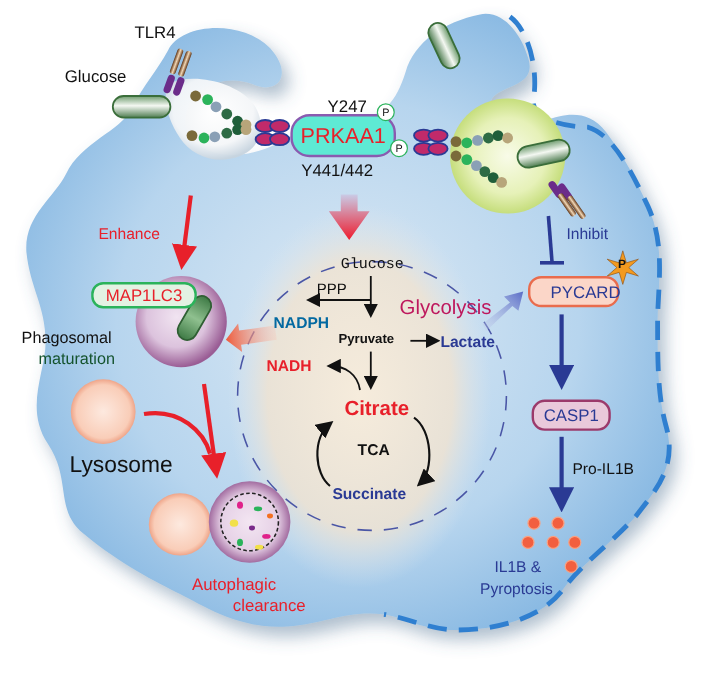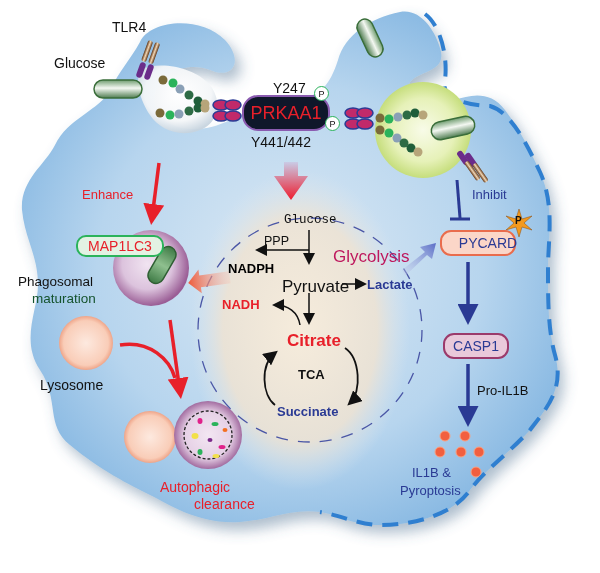--- a/index.html
+++ b/index.html
@@ -232,49 +232,49 @@
   </g>
 
   <g transform="translate(519,223)">
     <polygon points="0,-14 3,-4 13,-7 5,0 13,7 3,4 0,14 -3,4 -13,7 -5,0 -13,-7 -3,-4" fill="#f39a1f" stroke="#8a4a0f" stroke-width="0.5"></polygon>
   </g>
 </svg>
 
 <div class="lbl" style="left:112px;top:20px;font-size:14px;color:#111;">TLR4</div>
 <div class="lbl" style="left:54px;top:56px;font-size:14px;color:#111;">Glucose</div>
 
-<div class="pill" style="left:242px;top:95px;width:84px;height:32px;border-radius:16px;background:#0f172a;border:2px solid #8a5bb0;">
+<div class="pill" style="left:242px;top:95px;width:84px;height:32px;border-radius:16px;background:#5eead4;border:2px solid #8a5bb0;">
   <span style="color:#e8202a;font-size:18px;">PRKAA1</span>
 </div>
 <div class="lbl" style="left:273px;top:81px;font-size:14px;color:#111;">Y247</div>
 <div class="pill" style="left:314px;top:86px;width:13px;height:13px;border-radius:50%;border:1.5px solid #2bb35b;background:#fff;">
   <span style="font-size:9px;color:#111;">P</span>
 </div>
 <div class="pill" style="left:325px;top:116px;width:13px;height:13px;border-radius:50%;border:1.5px solid #2bb35b;background:#fff;">
   <span style="font-size:9px;color:#111;">P</span>
 </div>
 <div class="lbl" style="left:251px;top:135px;font-size:14px;color:#111;">Y441/442</div>
 
 <div class="lbl" style="left:82px;top:188px;font-size:13px;color:#e8202a;">Enhance</div>
 <div class="lbl" style="left:472px;top:188px;font-size:13px;color:#2a3a94;">Inhibit</div>
 
 <div class="pill" style="left:76px;top:235px;width:84px;height:18px;border-radius:10px;background:#e3f2e3;border:2px solid #2bb35b;">
   <span style="color:#e8202a;font-size:14px;">MAP1LC3</span>
 </div>
 <div class="lbl" style="left:18px;top:275px;font-size:13.5px;color:#111;">Phagosomal</div>
 <div class="lbl" style="left:32px;top:292px;font-size:13.5px;color:#14532d;">maturation</div>
-<div class="lbl" style="left:40px;top:378px;font-size:14px;color:#111;">Lysosome</div>
+<div class="lbl" style="left:58px;top:378px;font-size:19px;color:#111;">Lysosome</div>
 <div class="lbl" style="left:160px;top:480px;font-size:14px;color:#e8202a;">Autophagic</div>
 <div class="lbl" style="left:170px;top:497px;font-size:14px;color:#e8202a;margin-left:24px;">clearance</div>
 
 <div class="lbl" style="left:284px;top:214px;font-size:12.5px;color:#111;font-family:Liberation Mono, monospace;">Glucose</div>
 <div class="lbl" style="left:264px;top:235px;font-size:12.5px;color:#111;">PPP</div>
 <div class="lbl" style="left:333px;top:248px;font-size:17px;color:#be185d;">Glycolysis</div>
-<div class="lbl" style="left:228px;top:262px;font-size:13px;color:#000000;font-weight:bold;">NADPH</div>
-<div class="lbl" style="left:282px;top:278px;font-size:17px;color:#111;">Pyruvate</div>
+<div class="lbl" style="left:228px;top:262px;font-size:13px;color:#0369a1;font-weight:bold;">NADPH</div>
+<div class="lbl" style="left:282px;top:278px;font-size:11px;color:#111;font-weight:bold;">Pyruvate</div>
 <div class="lbl" style="left:367px;top:278px;font-size:13px;color:#2a3a94;font-weight:bold;">Lactate</div>
 <div class="lbl" style="left:222px;top:298px;font-size:13px;color:#e8202a;font-weight:bold;">NADH</div>
 <div class="lbl" style="left:287px;top:332px;font-size:17px;color:#e8202a;font-weight:bold;">Citrate</div>
 <div class="lbl" style="left:298px;top:368px;font-size:13px;color:#111;font-weight:bold;">TCA</div>
 <div class="lbl" style="left:277px;top:405px;font-size:13px;color:#2a3a94;font-weight:bold;">Succinate</div>
 
 <div class="pill" style="left:440px;top:230px;width:72px;height:22px;border-radius:11px;background:#fbd6c8;border:2px solid #e96c4d;">
   <span style="color:#2a3a94;font-size:14px;padding-left:20px;">PYCARD</span>
 </div>
 <div class="lbl" style="left:515px;top:216px;font-size:10px;font-weight:bold;color:#111;">P</div>

